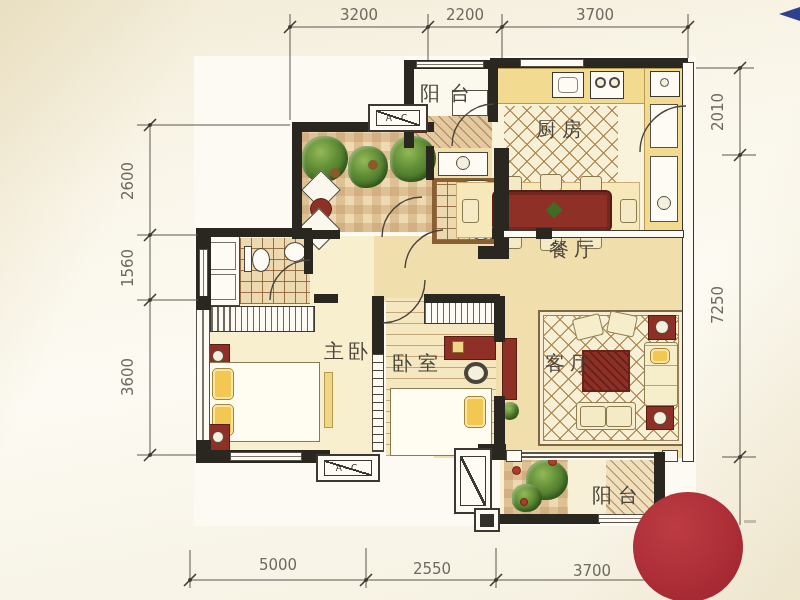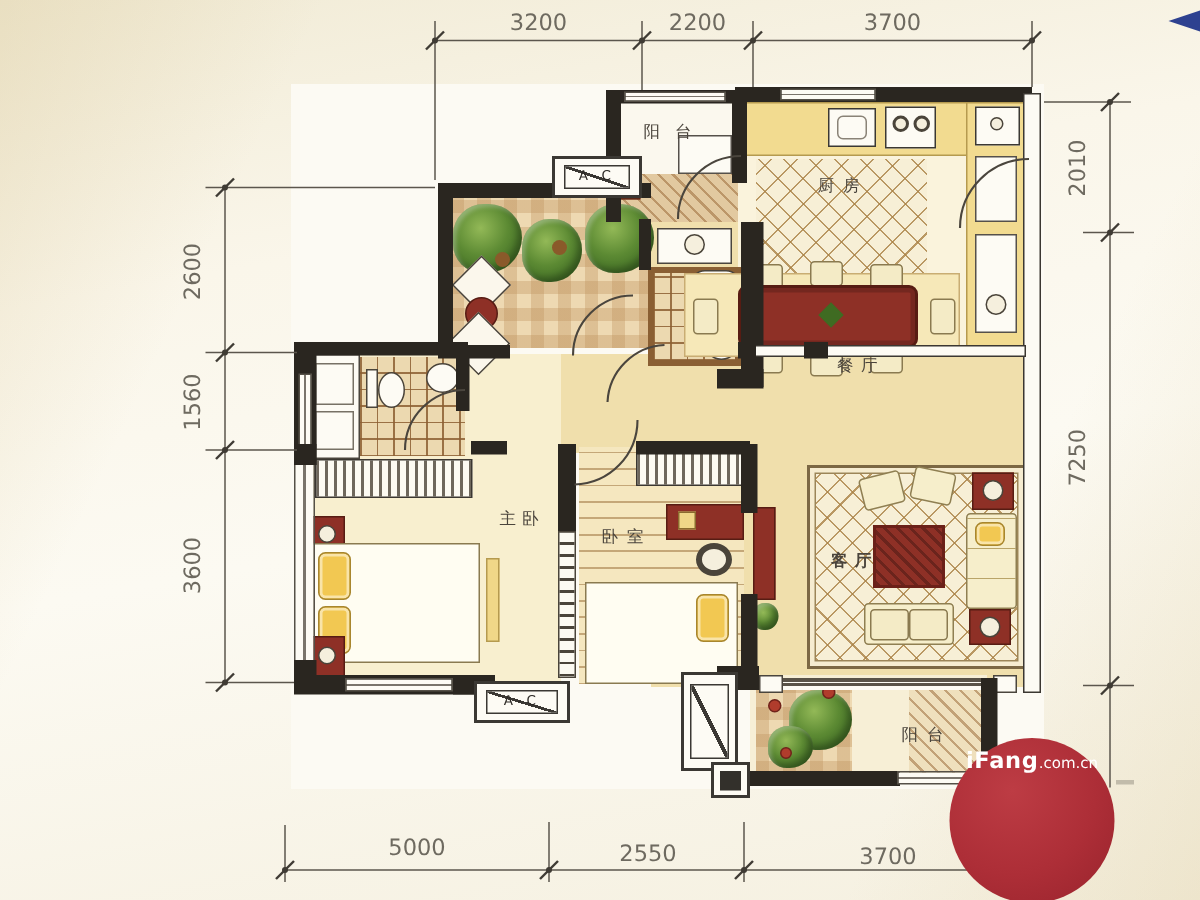--- a/index.html
+++ b/index.html
@@ -35,21 +35,21 @@
   .rungs{position:absolute;background-color:#fcfaf2;border:1px solid #4a443a;box-sizing:border-box;
     background-image:repeating-linear-gradient(0deg,#4a443a 0 1.5px,transparent 1.5px 8px);}
   .red{position:absolute;background:#8e3026;border:1px solid #571c13;box-sizing:border-box;}
   .cream{position:absolute;background:#f6eecb;border:1.2px solid #8f7f52;box-sizing:border-box;border-radius:3px;}
   .chair{position:absolute;background:#f4ebc6;border:1px solid #8a7a50;border-radius:3px;}
   .knob{position:absolute;background:#f5efdd;border:1px solid #4a443a;border-radius:50%;box-sizing:border-box;}
   .plant{position:absolute;border-radius:48% 52% 55% 45%;
     background:radial-gradient(circle at 40% 35%,#93b957 0%,#5c8a33 45%,#2e5a1c 100%);
     box-shadow:inset 2px 2px 3px rgba(255,255,255,.3), inset -3px -3px 4px rgba(0,0,0,.25);}
   .berry{position:absolute;background:#b03c2c;border-radius:50%;border:1px solid #70221a;box-sizing:border-box;}
-  .rlabel{position:absolute;font-size:11px;color:#4a443c;text-align:center;white-space:nowrap;line-height:1.1;}
+  .rlabel{position:absolute;font-size:20px;color:#4a443c;text-align:center;white-space:nowrap;line-height:1.1;}
   .dim{position:absolute;font-size:15px;color:#6e6a60;text-align:center;white-space:nowrap;}
   .dim.v{transform:rotate(-90deg);}
   .acbox{position:absolute;background:#fdfbf4;border:2px solid #3b3833;box-sizing:border-box;}
   .acinner{position:absolute;border:1.2px solid #3b3833;box-sizing:border-box;display:flex;align-items:center;justify-content:center;
     font-size:9px;color:#2e2b26;letter-spacing:3px;
     background:linear-gradient(to top right,transparent 46%,#3b3833 46%,#3b3833 53%,transparent 53%);}
   .fold1{background-image:linear-gradient(32deg,#fffef6 0 59%,#e4d5a8 59% 61%,#fffef6 61%);}
   .pillow{position:absolute;background:#f2c852;border:1px solid #a8862e;border-radius:5px;box-shadow:inset 0 0 0 2px rgba(255,255,255,.5);}
   .logo-circle{position:absolute;border-radius:50%;
     background:radial-gradient(circle at 38% 32%,#bd3c44 0%,#ad2e37 55%,#98232c 100%);
@@ -218,21 +218,21 @@
   <div class="acinner" style="left:460px;top:456px;width:26px;height:50px;background:linear-gradient(to top right,transparent 47%,#3b3833 47%,#3b3833 53%,transparent 53%);"></div>
   <div class="acbox" style="left:474px;top:508px;width:26px;height:24px;"></div>
   <div class="abs" style="left:480px;top:514px;width:14px;height:13px;background:#33302b;"></div>
   <div class="abs" style="left:744px;top:520px;width:12px;height:3px;background:#c2bcab;"></div>
 
   <div class="rlabel" style="left:408px;top:82px;width:84px;letter-spacing:10px;">阳台</div>
   <div class="rlabel" style="left:524px;top:118px;width:76px;letter-spacing:6px;">厨房</div>
   <div class="rlabel" style="left:542px;top:238px;width:64px;letter-spacing:5px;">餐厅</div>
   <div class="rlabel" style="left:318px;top:340px;width:60px;letter-spacing:4px;">主卧</div>
   <div class="rlabel" style="left:386px;top:352px;width:64px;letter-spacing:6px;">卧室</div>
-  <div class="rlabel" style="left:540px;top:368px;width:60px;letter-spacing:5px;font-weight:bold;">客厅</div>
+  <div class="rlabel" style="left:540px;top:352px;width:60px;letter-spacing:5px;">客厅</div>
   <div class="rlabel" style="left:586px;top:484px;width:64px;letter-spacing:6px;">阳台</div>
 
   <div class="dim" style="left:324px;top:6px;width:70px;">3200</div>
   <div class="dim" style="left:432px;top:6px;width:66px;">2200</div>
   <div class="dim" style="left:560px;top:6px;width:70px;">3700</div>
   <div class="dim v" style="left:98px;top:172px;width:60px;">2600</div>
   <div class="dim v" style="left:98px;top:259px;width:60px;">1560</div>
   <div class="dim v" style="left:98px;top:368px;width:60px;">3600</div>
   <div class="dim v" style="left:688px;top:103px;width:60px;">2010</div>
   <div class="dim v" style="left:688px;top:296px;width:60px;">7250</div>
@@ -298,16 +298,15 @@
       <path d="M452,146 A42,42 0 0 1 494,104"></path>
       <path d="M382,237 A40,40 0 0 1 422,197"></path>
       <path d="M270,300 A40,40 0 0 1 310,260"></path>
       <path d="M405,268 A40,40 0 0 1 443,230"></path>
       <path d="M425,280 A43,43 0 0 1 383,323"></path>
     </g>
     <path d="M800,7 L779,14 L800,21 Z" fill="#2e4190" stroke="none"></path>
   </svg>
 
   <div class="logo-circle" style="left:633px;top:492px;width:110px;height:110px;">
-    <div class="logo-site"><b>iFang</b><span>.com.cn</span></div>
   </div>
 
 </div>
 
 </body></html>

